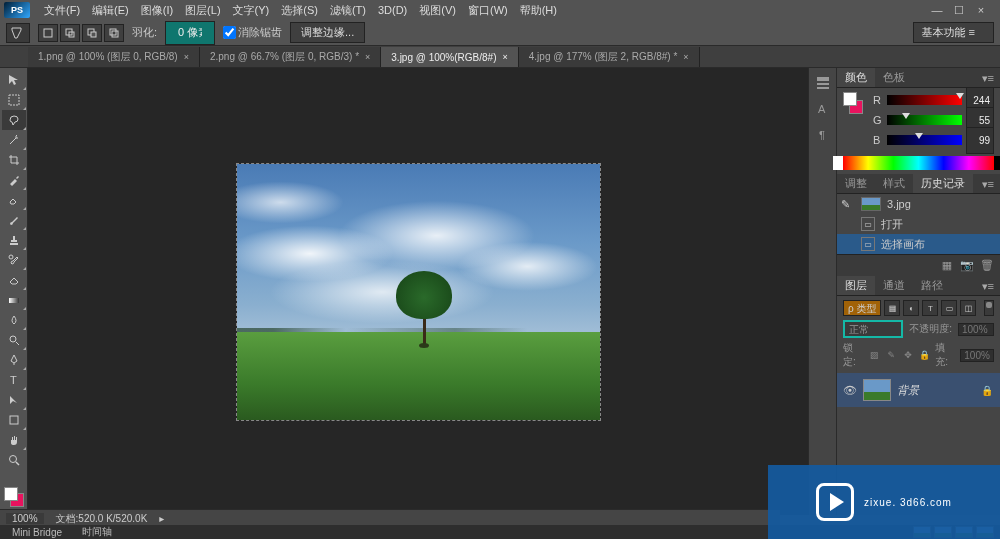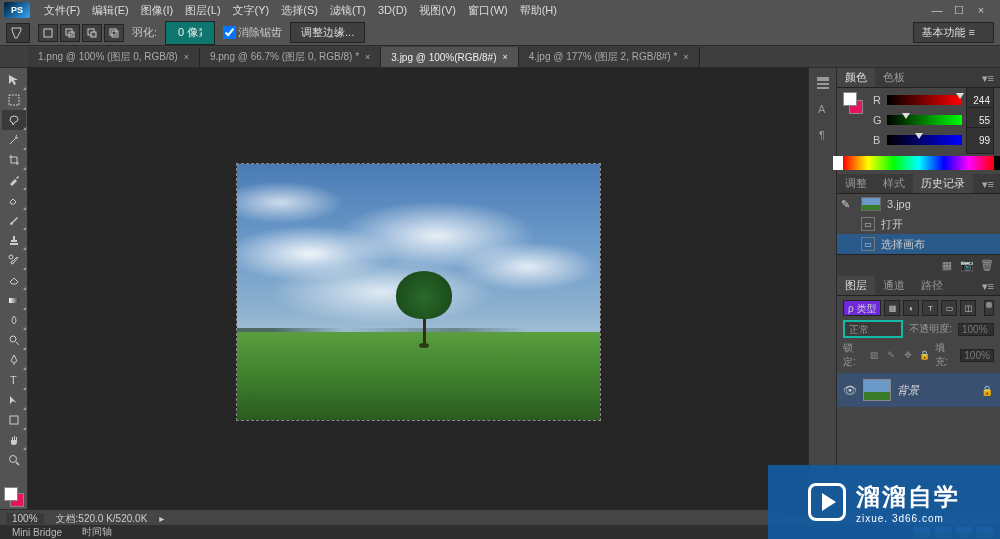--- a/index.html
+++ b/index.html
@@ -94,21 +94,21 @@
     .history-item.active { background: #2a5a8a; }
     .history-thumb { width: 20px; height: 14px; background: linear-gradient(to bottom, #6a99c8 60%, #3a7a2a 60%); border: 1px solid #666; }
     .hist-icon { width: 14px; height: 14px; border: 1px solid #777; display: flex; align-items: center; justify-content: center; font-size: 8px; }
     .panel-footer { height: 22px; background: #3a3a3a; border-top: 1px solid #222; display: flex; align-items: center; justify-content: flex-end; gap: 6px; padding: 0 6px; }
     .footer-icon { width: 14px; height: 14px; color: #999; display: flex; align-items: center; justify-content: center; cursor: pointer; }
     
     
     .layers-panel { flex: 1; display: flex; flex-direction: column; }
     .layer-controls { padding: 4px 6px; }
     .layer-filter-row { display: flex; gap: 3px; margin-bottom: 4px; }
-    .lf-select { background: #6d28d9; border: 1px solid #222; color: #ccc; padding: 1px 4px; font-size: 10px; height: 16px; }
+    .lf-select { background: #a16207; border: 1px solid #222; color: #ccc; padding: 1px 4px; font-size: 10px; height: 16px; }
     .lf-icon { width: 16px; height: 16px; background: #3a3a3a; border: 1px solid #222; display: flex; align-items: center; justify-content: center; font-size: 8px; }
     .lf-switch { width: 10px; height: 16px; background: #3a3a3a; border: 1px solid #222; margin-left: auto; position: relative; }
     .lf-switch::after { content: ''; position: absolute; left: 1px; top: 1px; width: 6px; height: 6px; background: #888; border-radius: 2px; }
     .blend-row { display: flex; gap: 6px; align-items: center; }
     .blend-select { flex: 1; background: #3a3a3a; border: 2px solid #14b8a6; color: #999; padding: 1px 4px; font-size: 10px; height: 18px; }
     .opac-label { color: #999; font-size: 10px; }
     .opac-val { background: #2f2f2f; border: 1px solid #222; color: #777; padding: 0 3px; font-size: 10px; width: 36px; }
     .lock-row { display: flex; gap: 4px; align-items: center; margin-top: 3px; }
     .lock-icon { width: 14px; height: 14px; color: #888; display: flex; align-items: center; justify-content: center; font-size: 9px; }
     .layer-list { flex: 1; }
@@ -200,21 +200,21 @@
     <span>基本功能</span> ≡
   </div>
 </div>
 
 <div class="tabbar">
   <div class="doc-tab">
       <span>1.png @ 100% (图层 0, RGB/8)</span>
       <span class="tab-close">×</span>
     </div>
   <div class="doc-tab">
-      <span>9.png @ 66.7% (图层 0, RGB/8) *</span>
+      <span>2.png @ 66.7% (图层 0, RGB/3) *</span>
       <span class="tab-close">×</span>
     </div>
   <div class="doc-tab active">
       <span>3.jpg @ 100%(RGB/8#)</span>
       <span class="tab-close">×</span>
     </div>
   <div class="doc-tab">
       <span>4.jpg @ 177% (图层 2, RGB/8#) *</span>
       <span class="tab-close">×</span>
     </div>
@@ -518,16 +518,15 @@
     <div class="mini-thumb"></div>
     <div class="mini-thumb"></div>
     <div class="mini-thumb"></div>
     <div class="mini-thumb"></div>
   </div>
 </div>
 
 <div class="watermark">
   <div class="wm-play"></div>
   <div class="wm-text">
-    <div class="wm-title">溜溜自学</div>
     <div class="wm-sub">zixue. 3d66.com</div>
   </div>
 </div>
 
 </body></html>

